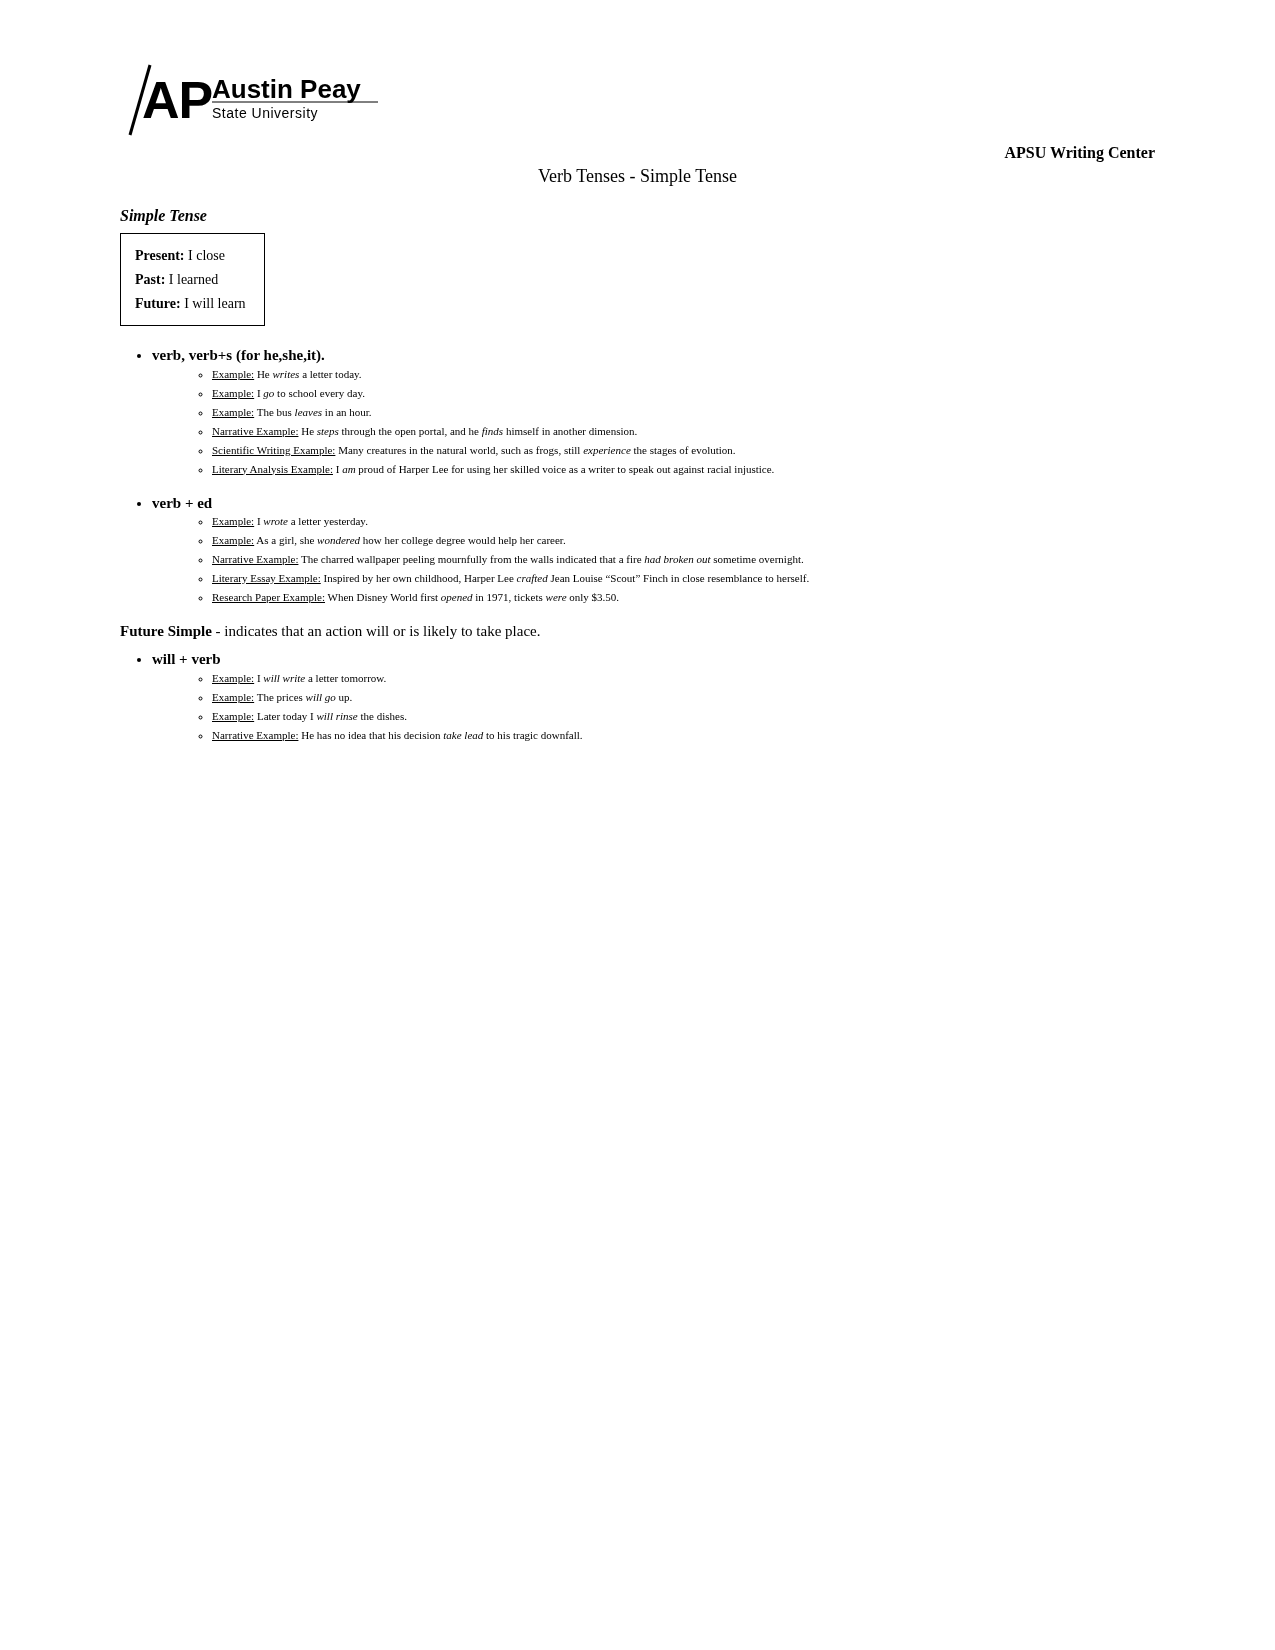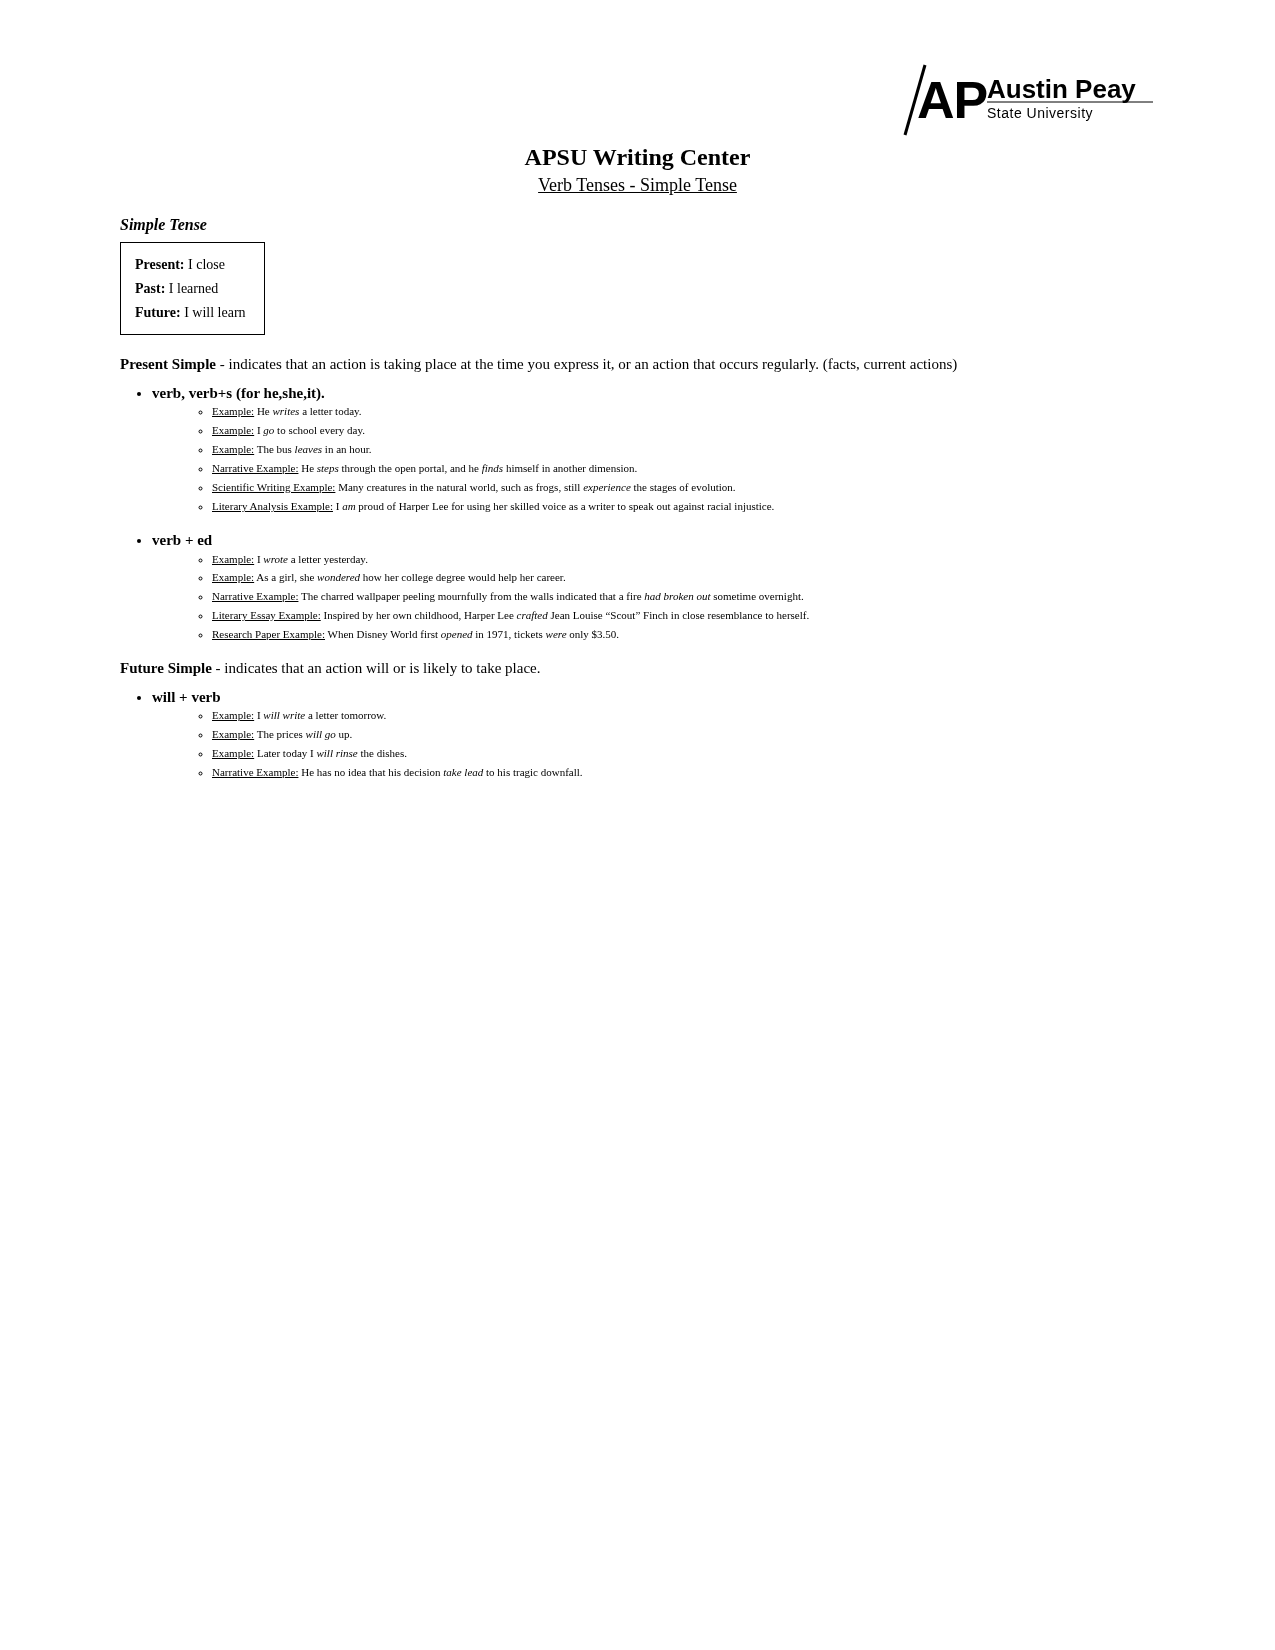--- a/index.html
+++ b/index.html
@@ -17,31 +17,30 @@
       min-height: 1650px;
       padding: 60px 120px 80px 120px;
     }
 
     .header {
       text-align: center;
       margin-bottom: 18px;
     }
 
     .center-title {
-      font-size: 24px;
-      font-weight: bold;
-      text-align: center;
+      font-size: 16px;
+      font-weight: bold;
+      text-align: right;
       margin-bottom: 4px;
     }
 
     .center-subtitle {
       font-size: 18px;
       text-align: center;
       margin-bottom: 20px;
-      text-decoration: underline;
     }
 
     .section-heading {
       font-size: 16px;
       font-weight: bold;
       margin-bottom: 8px;
       font-style: italic;
     }
 
     .tense-box {
@@ -105,21 +104,21 @@
     .section-para {
       font-size: 15px;
       line-height: 1.5;
       margin-bottom: 4px;
     }
 
     
     .ap-logo {
       display: flex;
       flex-direction: column;
-      align-items: flex-end;
+      align-items: flex-start;
       margin-bottom: 4px;
     }
   </style>
 </head>
 <body>
 
 
 
 
 <div class="header">
@@ -156,23 +155,20 @@
     <span>I learned</span>
   </div>
   <div class="tense-box-line">
     <span class="label">Future:</span>
     <span>I will learn</span>
   </div>
 </div>
 
 
 <div class="paragraph-block">
-  <p class="section-para">
-    <strong>Present Simple</strong><span> - indicates that an action is taking place at the time you express it, or an action that occurs regularly. (facts, current actions)</span>
-  </p>
   <ul class="bullet-list">
     <li>
       <span>verb, verb+s (for he,she,it).</span>
       <ul class="circle-list">
         <li><span class="underline">Example:</span> He <em>writes</em> a letter today.</li>
         <li><span class="underline">Example:</span> I <em>go</em> to school every day.</li>
         <li><span class="underline">Example:</span> The bus <em>leaves</em> in an hour.</li>
         <li><span class="underline">Narrative Example:</span> He <em>steps</em> through the open portal, and he <em>finds</em> himself in another dimension.</li>
         <li><span class="underline">Scientific Writing Example:</span> Many creatures in the natural world, such as frogs, still <em>experience</em> the stages of evolution.</li>
         <li><span class="underline">Literary Analysis Example:</span> I <em>am</em> proud of Harper Lee for using her skilled voice as a writer to speak out against racial injustice.</li>

